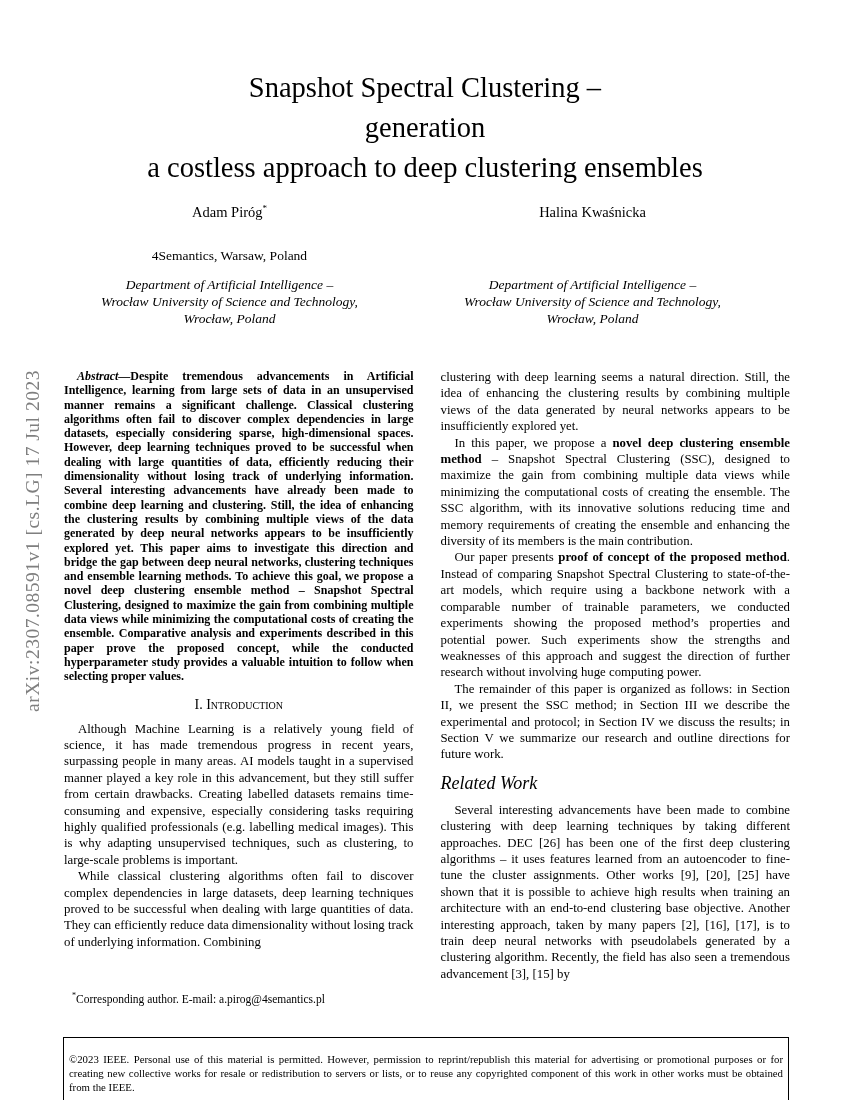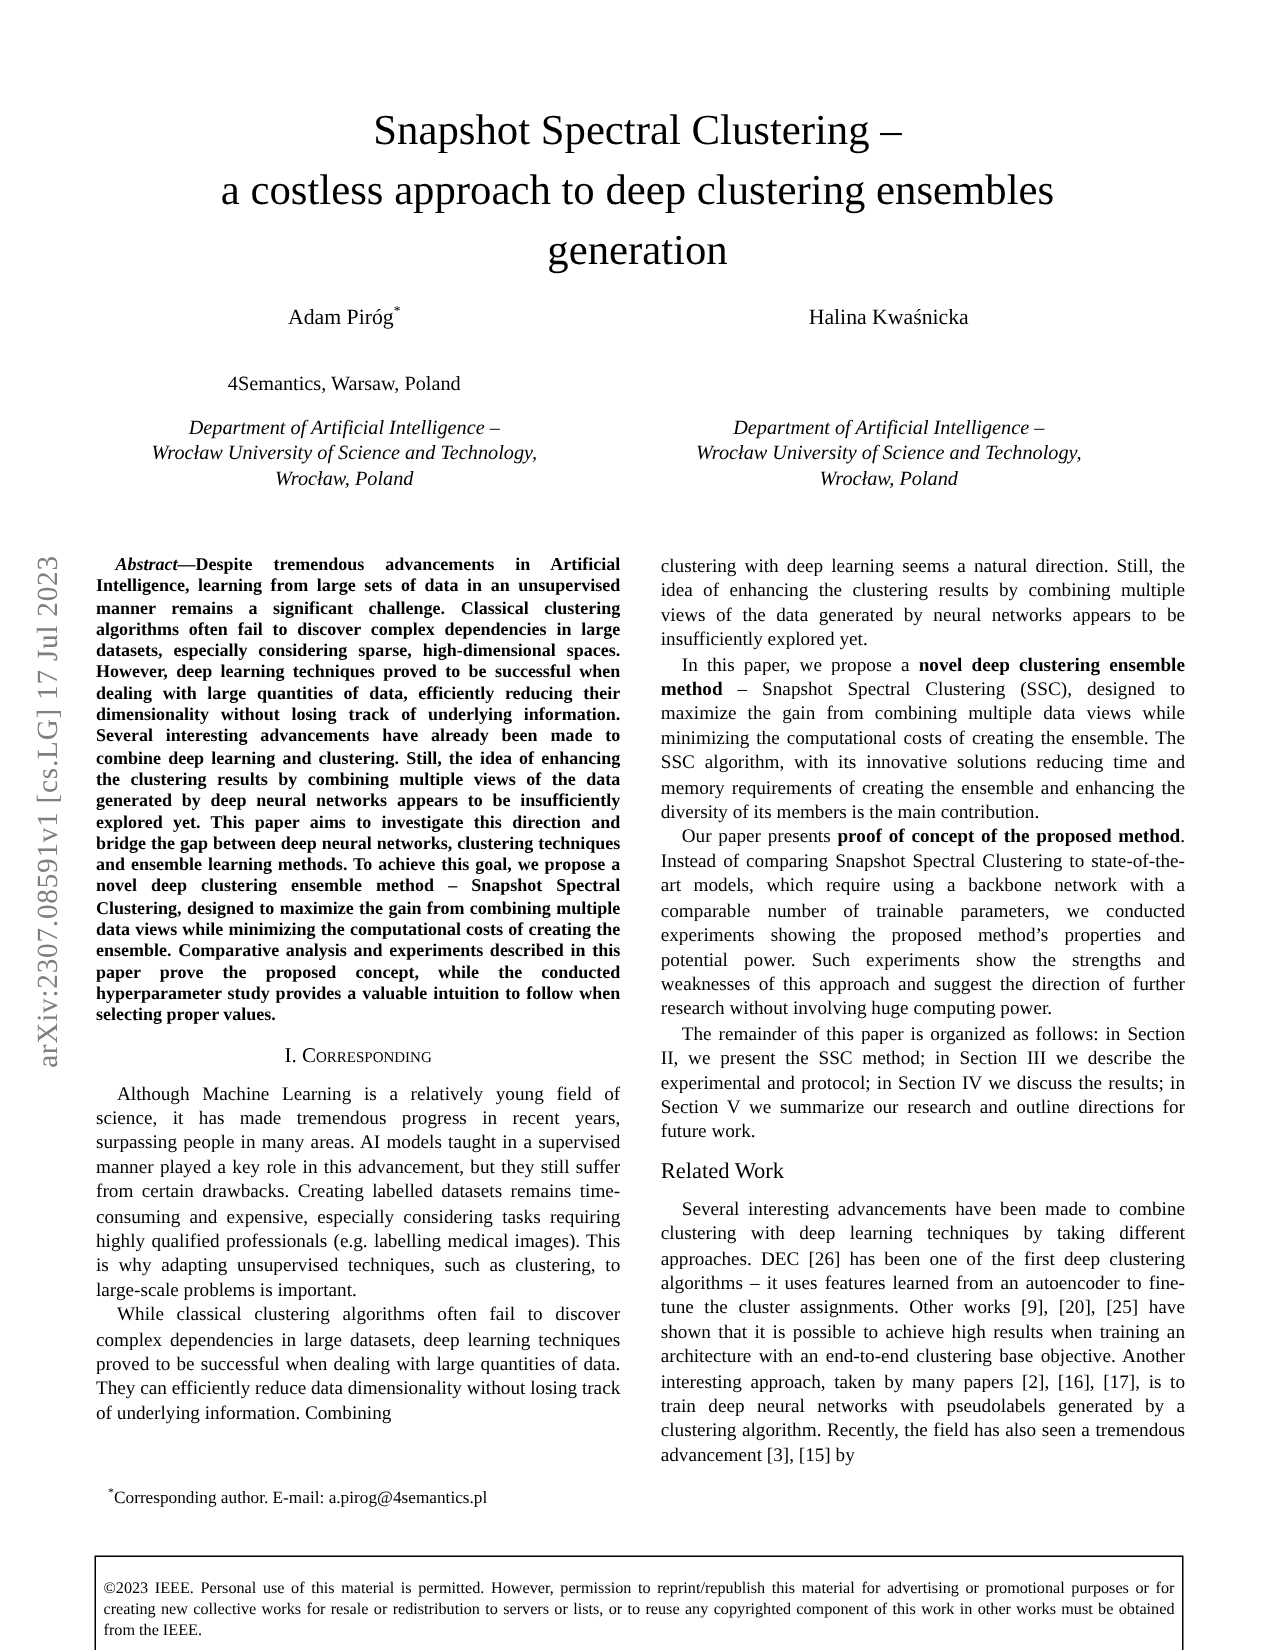--- a/index.html
+++ b/index.html
@@ -75,21 +75,22 @@
     text-indent: 13px;
     margin: 0;
   }
   .section-heading {
     text-align: center;
     font-variant: small-caps;
     font-size: 14px;
     margin: 13px 0 8px 0;
   }
   .subsection-heading {
-    font-size: 15px;
+    font-style: italic;
+    font-size: 18px;
     margin: 10px 0 8px 0;
   }
   .body-par {
     font-size: 12.8px;
     line-height: 16.4px;
     text-align: justify;
     text-indent: 14px;
     margin: 0;
   }
   .body-par.noindent { text-indent: 0; }
@@ -118,22 +119,22 @@
 </style>
 </head>
 <body>
 
 <div class="page">
 
   <div class="arxiv-sidebar">arXiv:2307.08591v1  [cs.LG]  17 Jul 2023</div>
 
   <div class="title-block">
     <div>Snapshot Spectral Clustering –</div>
+    <div>generation</div>
     <div>a costless approach to deep clustering ensembles</div>
-    <div>generation</div>
   </div>
 
   <div class="authors-row">
     <div class="author-col">
       <div class="author-name"><span>Adam Piróg</span><sup>*</sup></div>
       <div class="affil-slot-1">4Semantics, Warsaw, Poland</div>
       <div class="affil-dept">
         <div>Department of Artificial Intelligence –</div>
         <div>Wrocław University of Science and Technology,</div>
         <div>Wrocław, Poland</div>
@@ -147,21 +148,21 @@
         <div>Wrocław University of Science and Technology,</div>
         <div>Wrocław, Poland</div>
       </div>
     </div>
   </div>
 
   <div class="columns">
 
     <div class="column column-left">
       <p class="abstract-par"><span style="font-weight: bold; font-style: italic;">Abstract</span><span style="font-weight: bold;">—Despite tremendous advancements in Artificial Intelligence, learning from large sets of data in an unsupervised manner remains a significant challenge. Classical clustering algorithms often fail to discover complex dependencies in large datasets, especially considering sparse, high-dimensional spaces. However, deep learning techniques proved to be successful when dealing with large quantities of data, efficiently reducing their dimensionality without losing track of underlying information. Several interesting advancements have already been made to combine deep learning and clustering. Still, the idea of enhancing the clustering results by combining multiple views of the data generated by deep neural networks appears to be insufficiently explored yet. This paper aims to investigate this direction and bridge the gap between deep neural networks, clustering techniques and ensemble learning methods. To achieve this goal, we propose a novel deep clustering ensemble method – Snapshot Spectral Clustering, designed to maximize the gain from combining multiple data views while minimizing the computational costs of creating the ensemble. Comparative analysis and experiments described in this paper prove the proposed concept, while the conducted hyperparameter study provides a valuable intuition to follow when selecting proper values.</span></p>
-      <div class="section-heading">I. Corresponding</div>
+      <div class="section-heading">I. Introduction</div>
       <p class="body-par">Although Machine Learning is a relatively young field of science, it has made tremendous progress in recent years, surpassing people in many areas. AI models taught in a supervised manner played a key role in this advancement, but they still suffer from certain drawbacks. Creating labelled datasets remains time-consuming and expensive, especially considering tasks requiring highly qualified professionals (e.g. labelling medical images). This is why adapting unsupervised techniques, such as clustering, to large-scale problems is important.</p>
       <p class="body-par">While classical clustering algorithms often fail to discover complex dependencies in large datasets, deep learning techniques proved to be successful when dealing with large quantities of data. They can efficiently reduce data dimensionality without losing track of underlying information. Combining</p>
       <div class="footnote"><sup>*</sup><span>Corresponding author. E-mail: a.pirog@4semantics.pl</span></div>
     </div>
 
     <div class="column column-right">
       <p class="body-par noindent">clustering with deep learning seems a natural direction. Still, the idea of enhancing the clustering results by combining multiple views of the data generated by neural networks appears to be insufficiently explored yet.</p>
       <p class="body-par"><span>In this paper, we propose a </span><span style="font-weight: bold;">novel deep clustering ensemble method</span><span> – Snapshot Spectral Clustering (SSC), designed to maximize the gain from combining multiple data views while minimizing the computational costs of creating the ensemble. The SSC algorithm, with its innovative solutions reducing time and memory requirements of creating the ensemble and enhancing the diversity of its members is the main contribution.</span></p>
       <p class="body-par"><span>Our paper presents </span><span style="font-weight: bold;">proof of concept of the proposed method</span><span>. Instead of comparing Snapshot Spectral Clustering to state-of-the-art models, which require using a backbone network with a comparable number of trainable parameters, we conducted experiments showing the proposed method’s properties and potential power. Such experiments show the strengths and weaknesses of this approach and suggest the direction of further research without involving huge computing power.</span></p>
       <p class="body-par">The remainder of this paper is organized as follows: in Section II, we present the SSC method; in Section III we describe the experimental and protocol; in Section IV we discuss the results; in Section V we summarize our research and outline directions for future work.</p>

